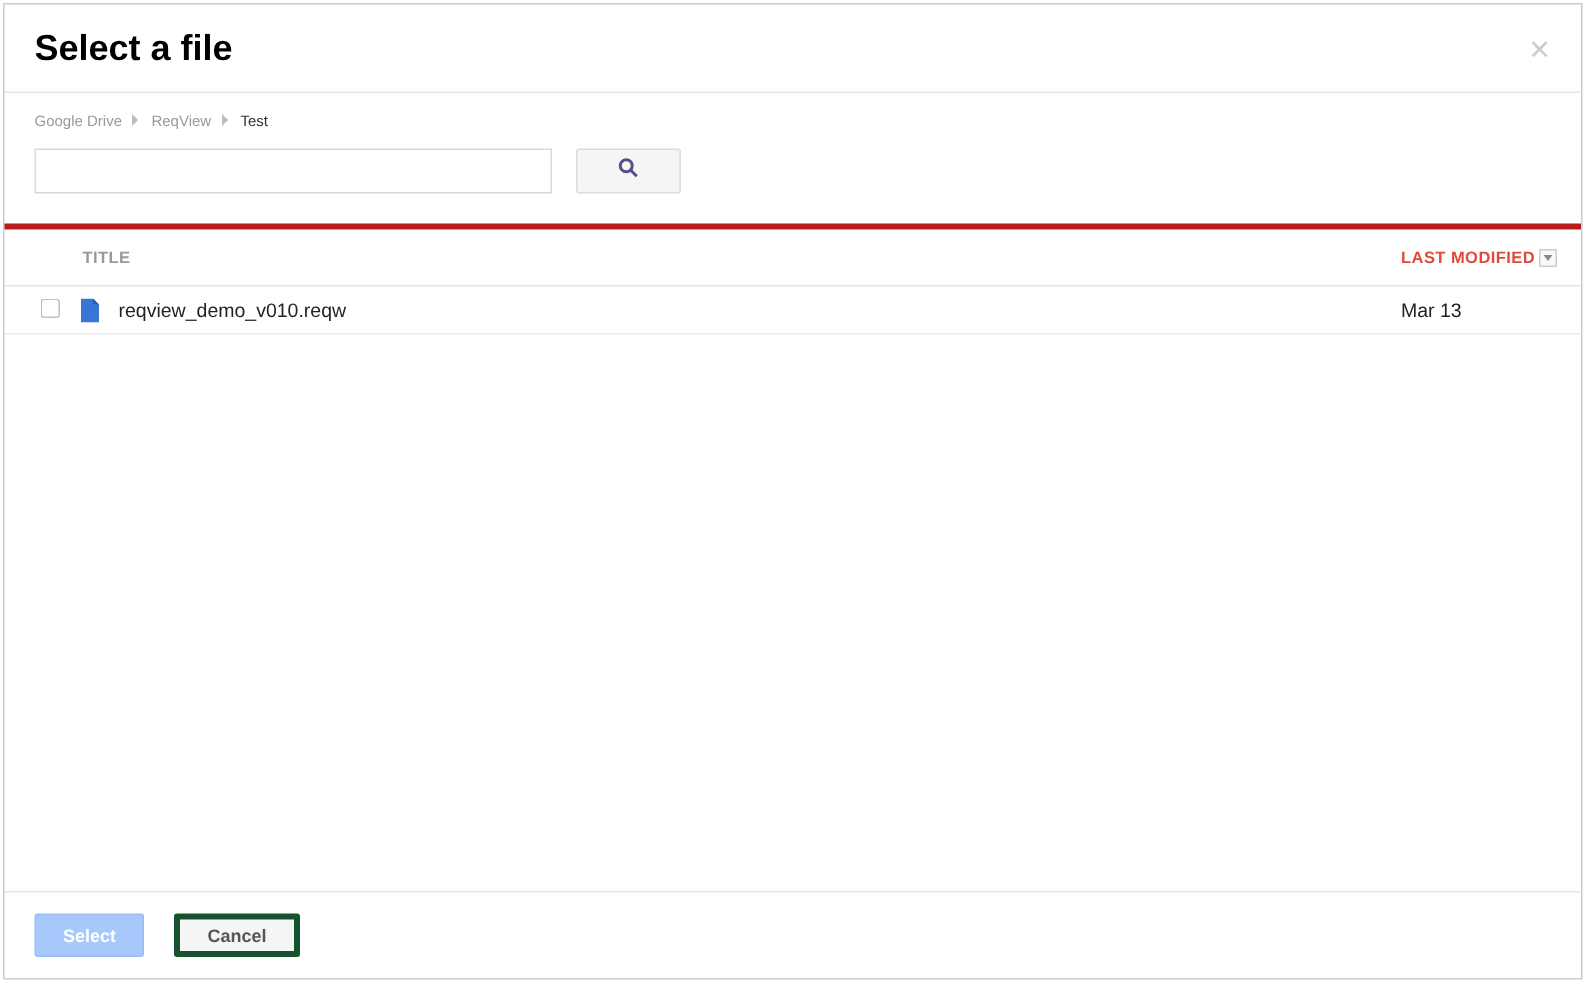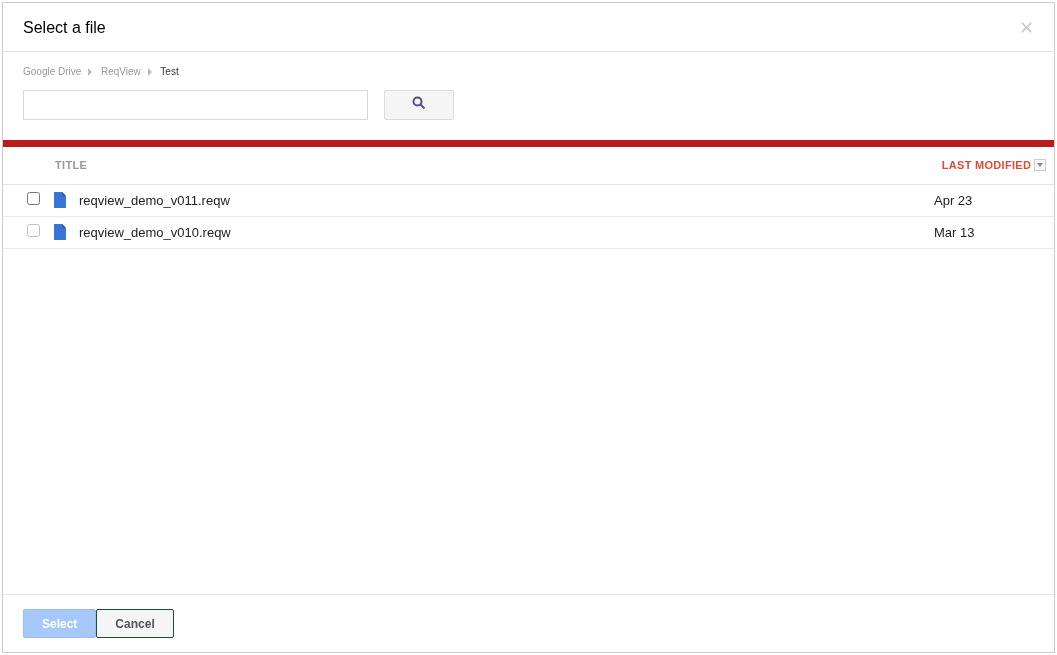--- a/index.html
+++ b/index.html
@@ -21,22 +21,22 @@
     }
     .header {
       padding: 16px 20px 14px 20px;
       border-bottom: 1px solid #e5e5e5;
       position: relative;
       display: flex;
       align-items: center;
       justify-content: space-between;
     }
     .header h1 {
-      font-size: 16px;
-      font-weight: normal;
+      font-size: 24px;
+      font-weight: bold;
       color: #000;
     }
     .close-icon {
       color: #ccc;
       font-size: 18px;
       cursor: pointer;
       line-height: 1;
     }
     .toolbar {
       padding: 14px 20px 20px 20px;
@@ -73,21 +73,21 @@
       border: 1px solid #dcdcdc;
       background: #f5f5f5;
       display: flex;
       align-items: center;
       justify-content: center;
       cursor: pointer;
       border-radius: 2px;
     }
     .table-area {
       flex: 1;
-      border-top: 7px solid #b91c1c;
+      border-top: 4px solid #b91c1c;
       overflow: auto;
     }
     .table-header {
       display: flex;
       align-items: center;
       height: 38px;
       border-bottom: 1px solid #e5e5e5;
       font-size: 11px;
       letter-spacing: 0.3px;
     }
@@ -100,21 +100,20 @@
       padding-left: 52px;
     }
     .col-modified-header {
       width: 120px;
       color: #dd4b39;
       font-weight: bold;
       display: flex;
       align-items: center;
       gap: 3px;
       cursor: pointer;
-      justify-content: center;
     }
     .sort-dropdown {
       width: 12px;
       height: 12px;
       border: 1px solid #ccc;
       background: #f8f8f8;
       display: inline-flex;
       align-items: center;
       justify-content: center;
     }
@@ -169,21 +168,22 @@
       justify-content: center;
     }
     .btn-primary {
       background: #a6c8fa;
       color: #fff;
       border: 1px solid #9bbdf2;
     }
     .btn-secondary {
       background: #f5f5f5;
       color: #555;
-      border: 1px solid #14532d;
+      border: 4px solid #14532d;
+      margin-left: 20px;
     }
   </style>
 </head>
 <body>
 
 <div class="picker">
   <div class="header">
     <h1>Select a file</h1>
     <span class="close-icon">✕</span>
   </div>
@@ -219,48 +219,33 @@
 
   <div class="table-area">
     <div class="table-header">
       <div class="col-title-header">TITLE</div>
       <div class="col-modified-header">
         <span>LAST MODIFIED</span>
         <span class="sort-dropdown"></span>
       </div>
     </div>
 
+
     <div class="table-row">
       <div class="col-check">
-        <input type="checkbox" style="accent-color: rgb(26, 115, 232);">
+        <input type="checkbox" style="opacity: 0.45;">
       </div>
       <div class="col-icon">
         <span class="file-icon">
           <svg width="14" height="16" viewBox="0 0 14 16">
               <path d="M1 0 H9 L13 4 V16 H1 Z" fill="#3876d6"></path>
               <path d="M9 0 L13 4 H9 Z" fill="#2a5db0"></path>
             </svg>
         </span>
       </div>
-      <div class="col-title">reqview_demo_v011.reqw</div>
-      <div class="col-modified">Apr 23</div>
-    </div>
-
-    <div class="table-row">
-      <div class="col-check">
-        <input type="checkbox" style="opacity: 0.45;">
-      </div>
-      <div class="col-icon">
-        <span class="file-icon">
-          <svg width="14" height="16" viewBox="0 0 14 16">
-              <path d="M1 0 H9 L13 4 V16 H1 Z" fill="#3876d6"></path>
-              <path d="M9 0 L13 4 H9 Z" fill="#2a5db0"></path>
-            </svg>
-        </span>
-      </div>
       <div class="col-title">reqview_demo_v010.reqw</div>
       <div class="col-modified">Mar 13</div>
     </div>
   </div>
 
   <div class="footer">
     <div class="btn btn-primary">Select</div>
     <div class="btn btn-secondary">Cancel</div>
   </div>
 </div>

